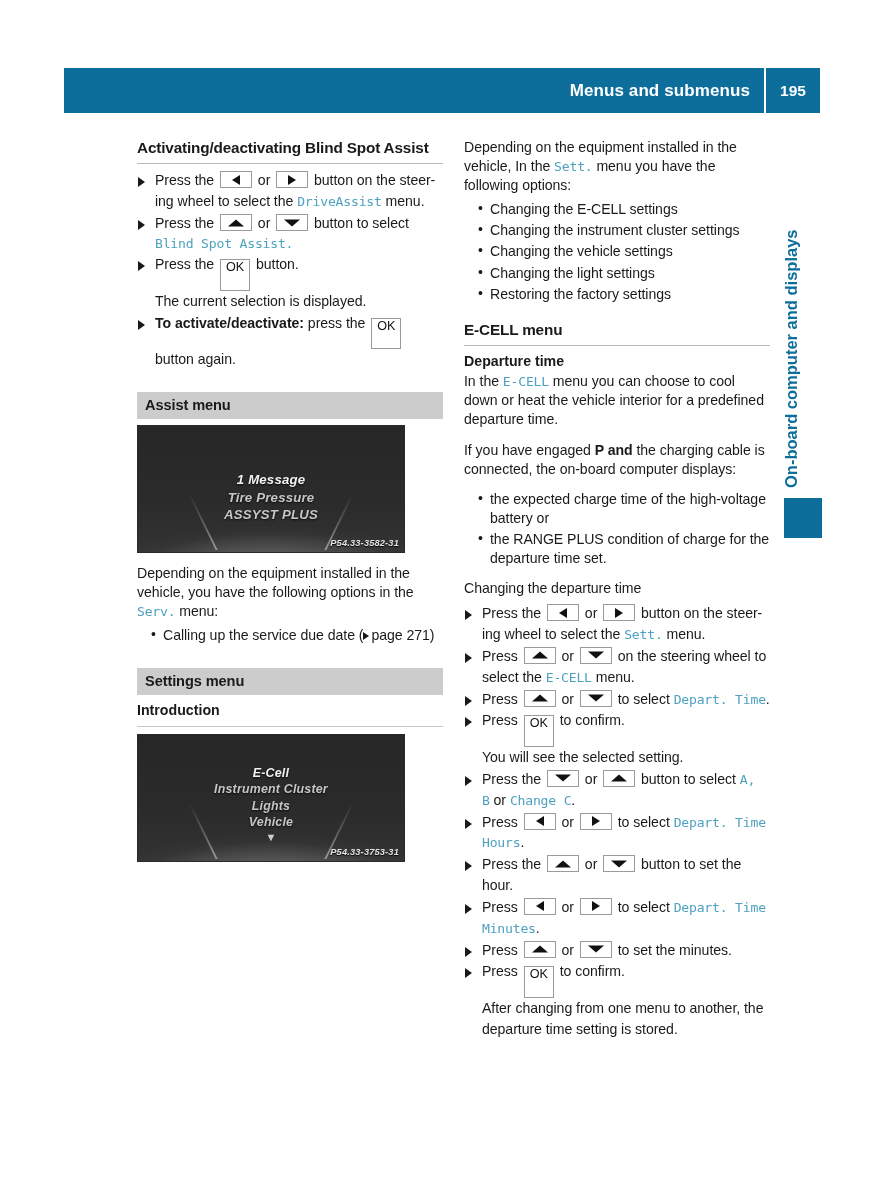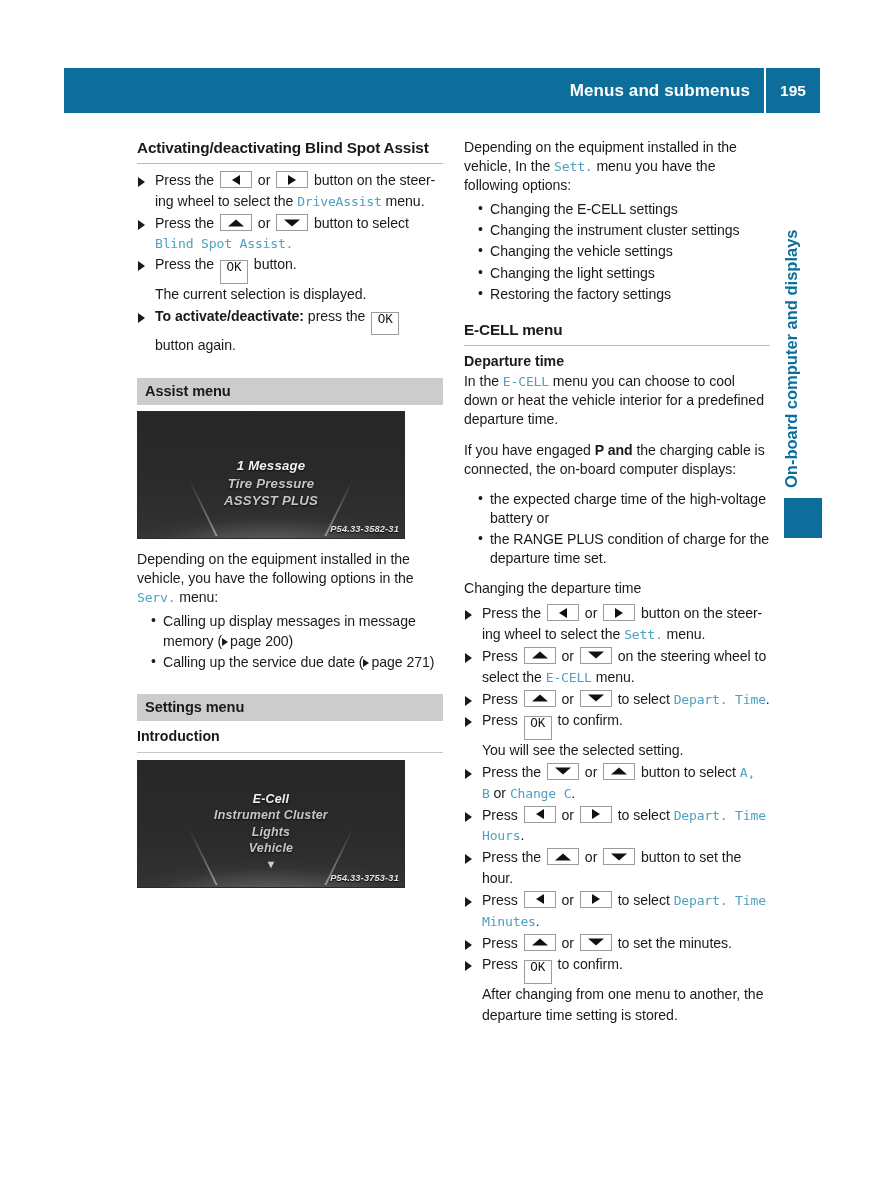--- a/index.html
+++ b/index.html
@@ -205,23 +205,23 @@
     transform: translate(-50%,-50%);
     border-width: 0 8px 7px 8px;
     border-color: transparent transparent #111 transparent;
   }
   .key-down i {
     transform: translate(-50%,-50%);
     border-width: 7px 8px 0 8px;
     border-color: #111 transparent transparent transparent;
   }
   .key-ok {
-    padding: 1px 5px 8px 5px;
+    padding: 1px 5px 16px 5px;
     font-size: 12.6px;
-    font-family: Liberation Mono, monospace;
+    font-family: Liberation Sans, sans-serif;
     color: #111;
     margin: 0 2px;
     min-width: 28px;
     vertical-align: -2px;
   }
 
   
   .pref-tri {
     display: inline-block;
     width: 0; height: 0;
@@ -360,23 +360,20 @@
       <div class="fig-code">P54.33-3582-31</div>
     </div>
 
     <p class="body tight">
       <span>Depending on the equipment installed in the vehicle, you have the following options in the</span>
       <span class="mono">Serv.</span>
       <span>menu:</span>
     </p>
 
     <ul class="bul">
-      <li>
-        <span>Calling up display messages in message memory (</span><span class="pref-tri"></span><span>page 200)</span>
-      </li>
       <li>
         <span>Calling up the service due date (</span><span class="pref-tri"></span><span>page 271)</span>
       </li>
     </ul>
 
     <div class="secbar secbar-gap-top">Settings menu</div>
     <h3 class="sub3">Introduction</h3>
     <div class="rule-thin"></div>
 
     <div class="figure fig-tall2">

